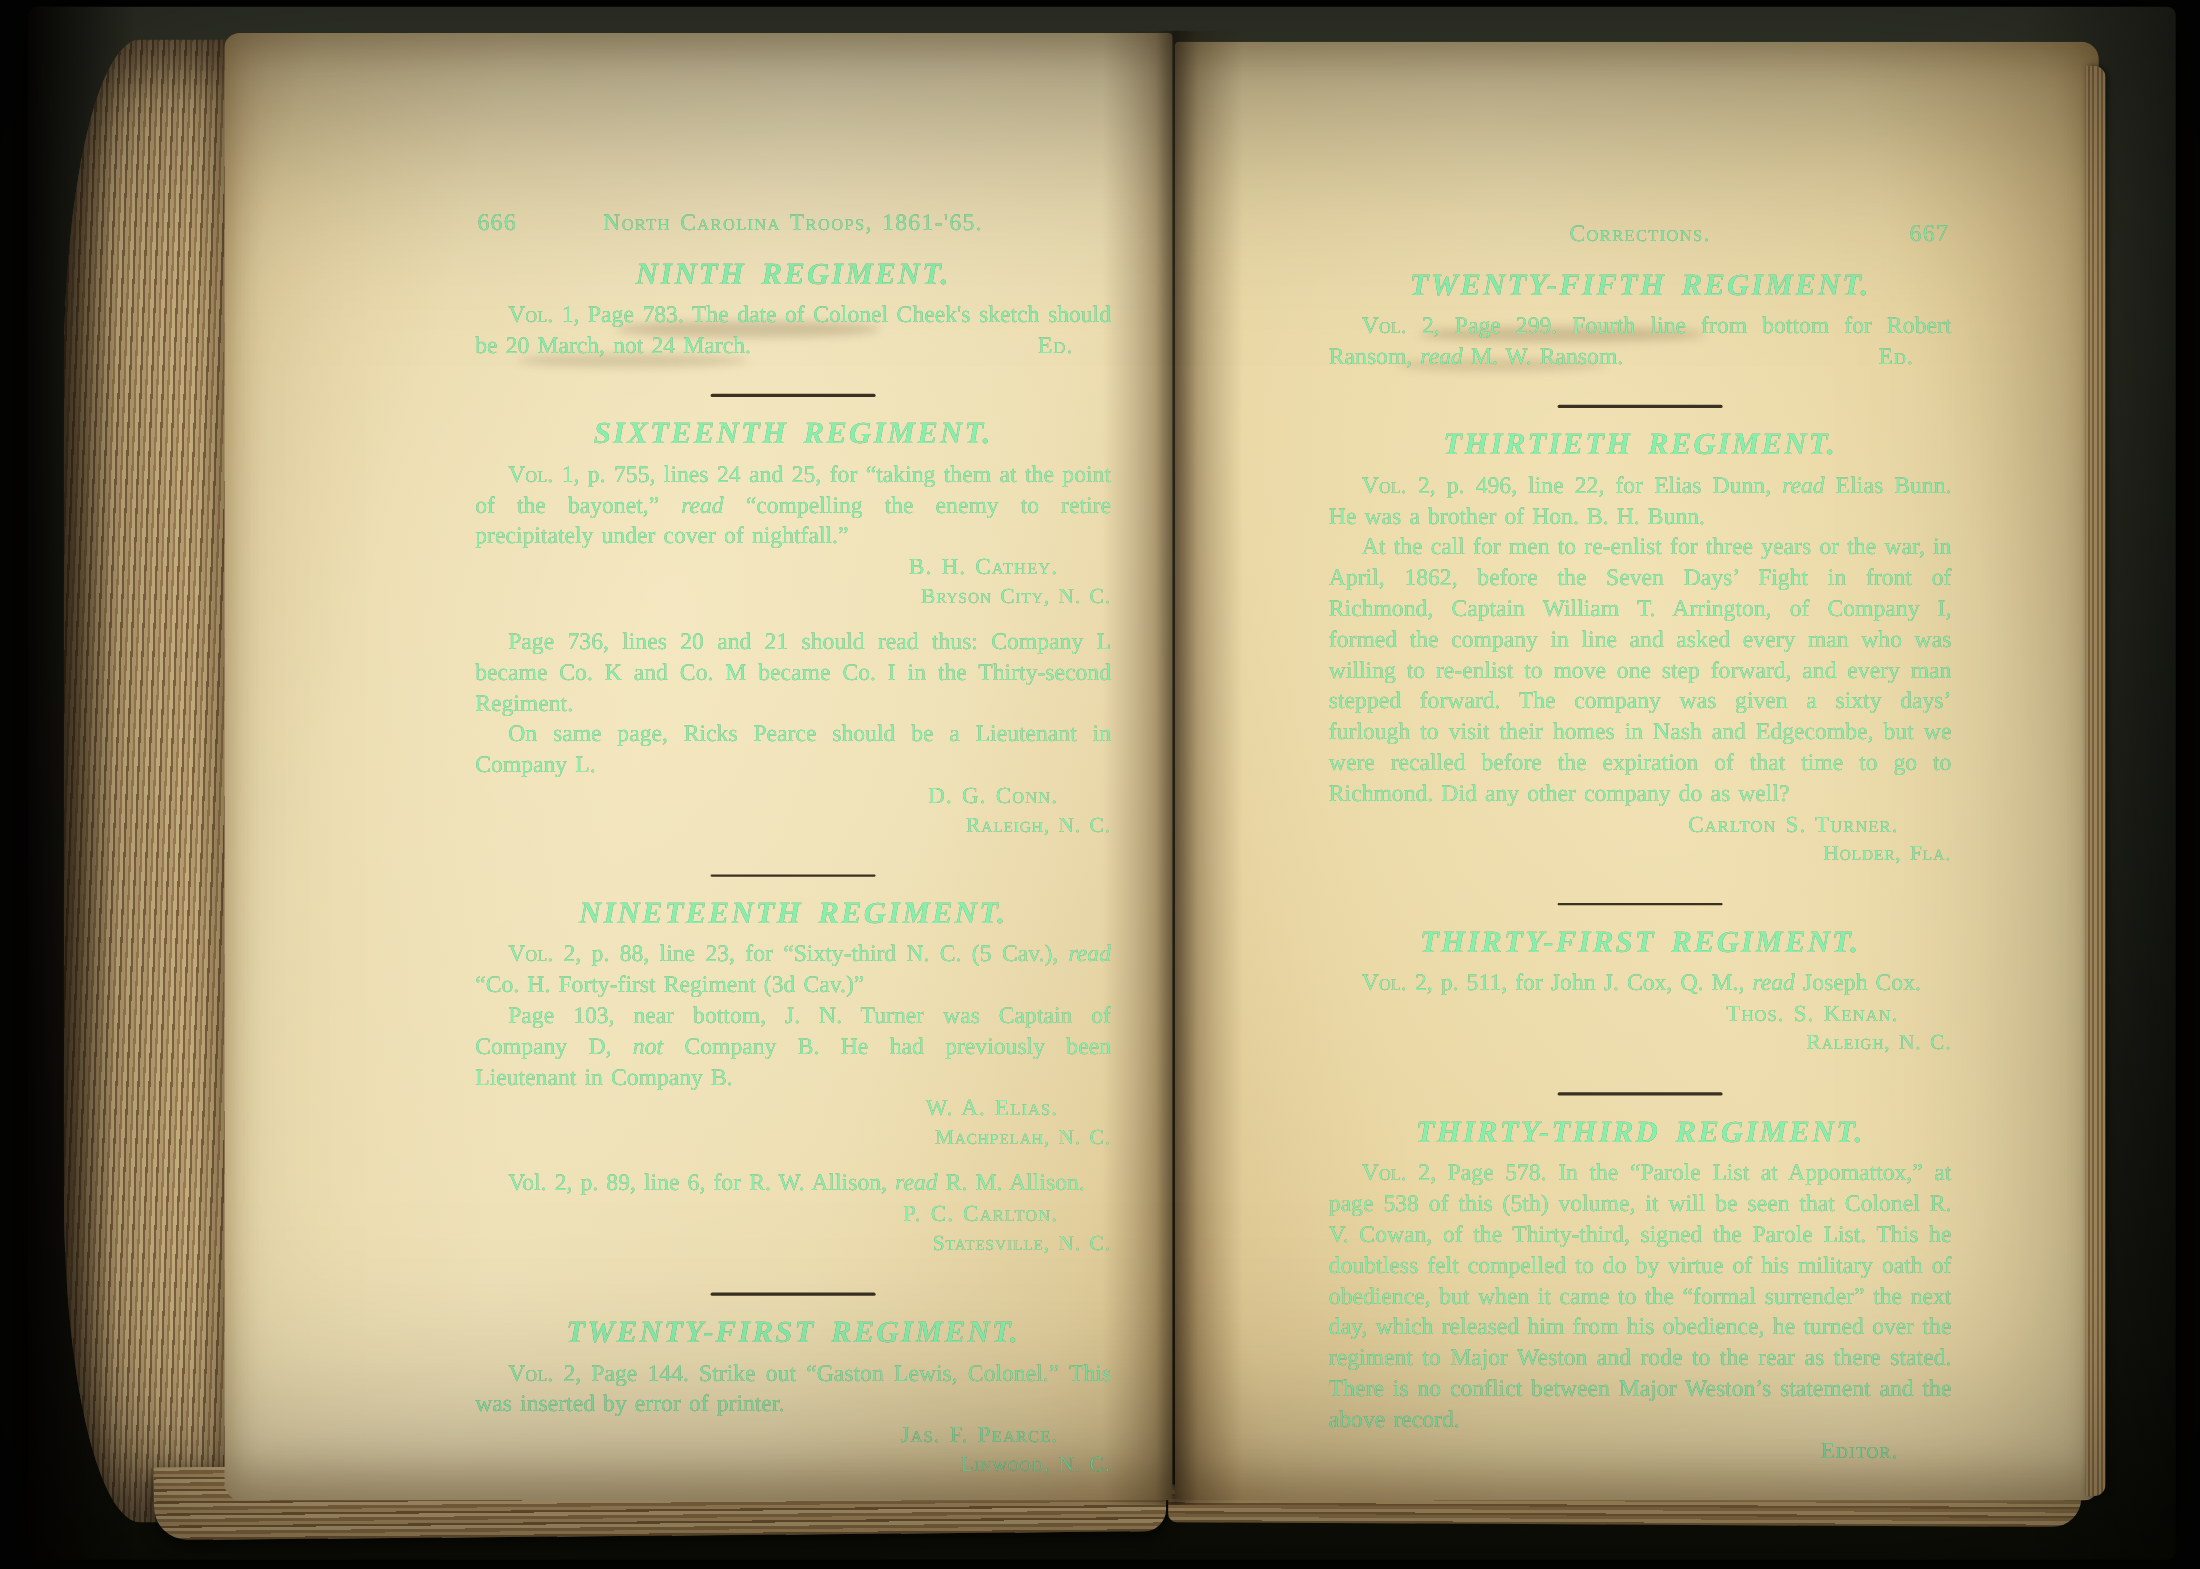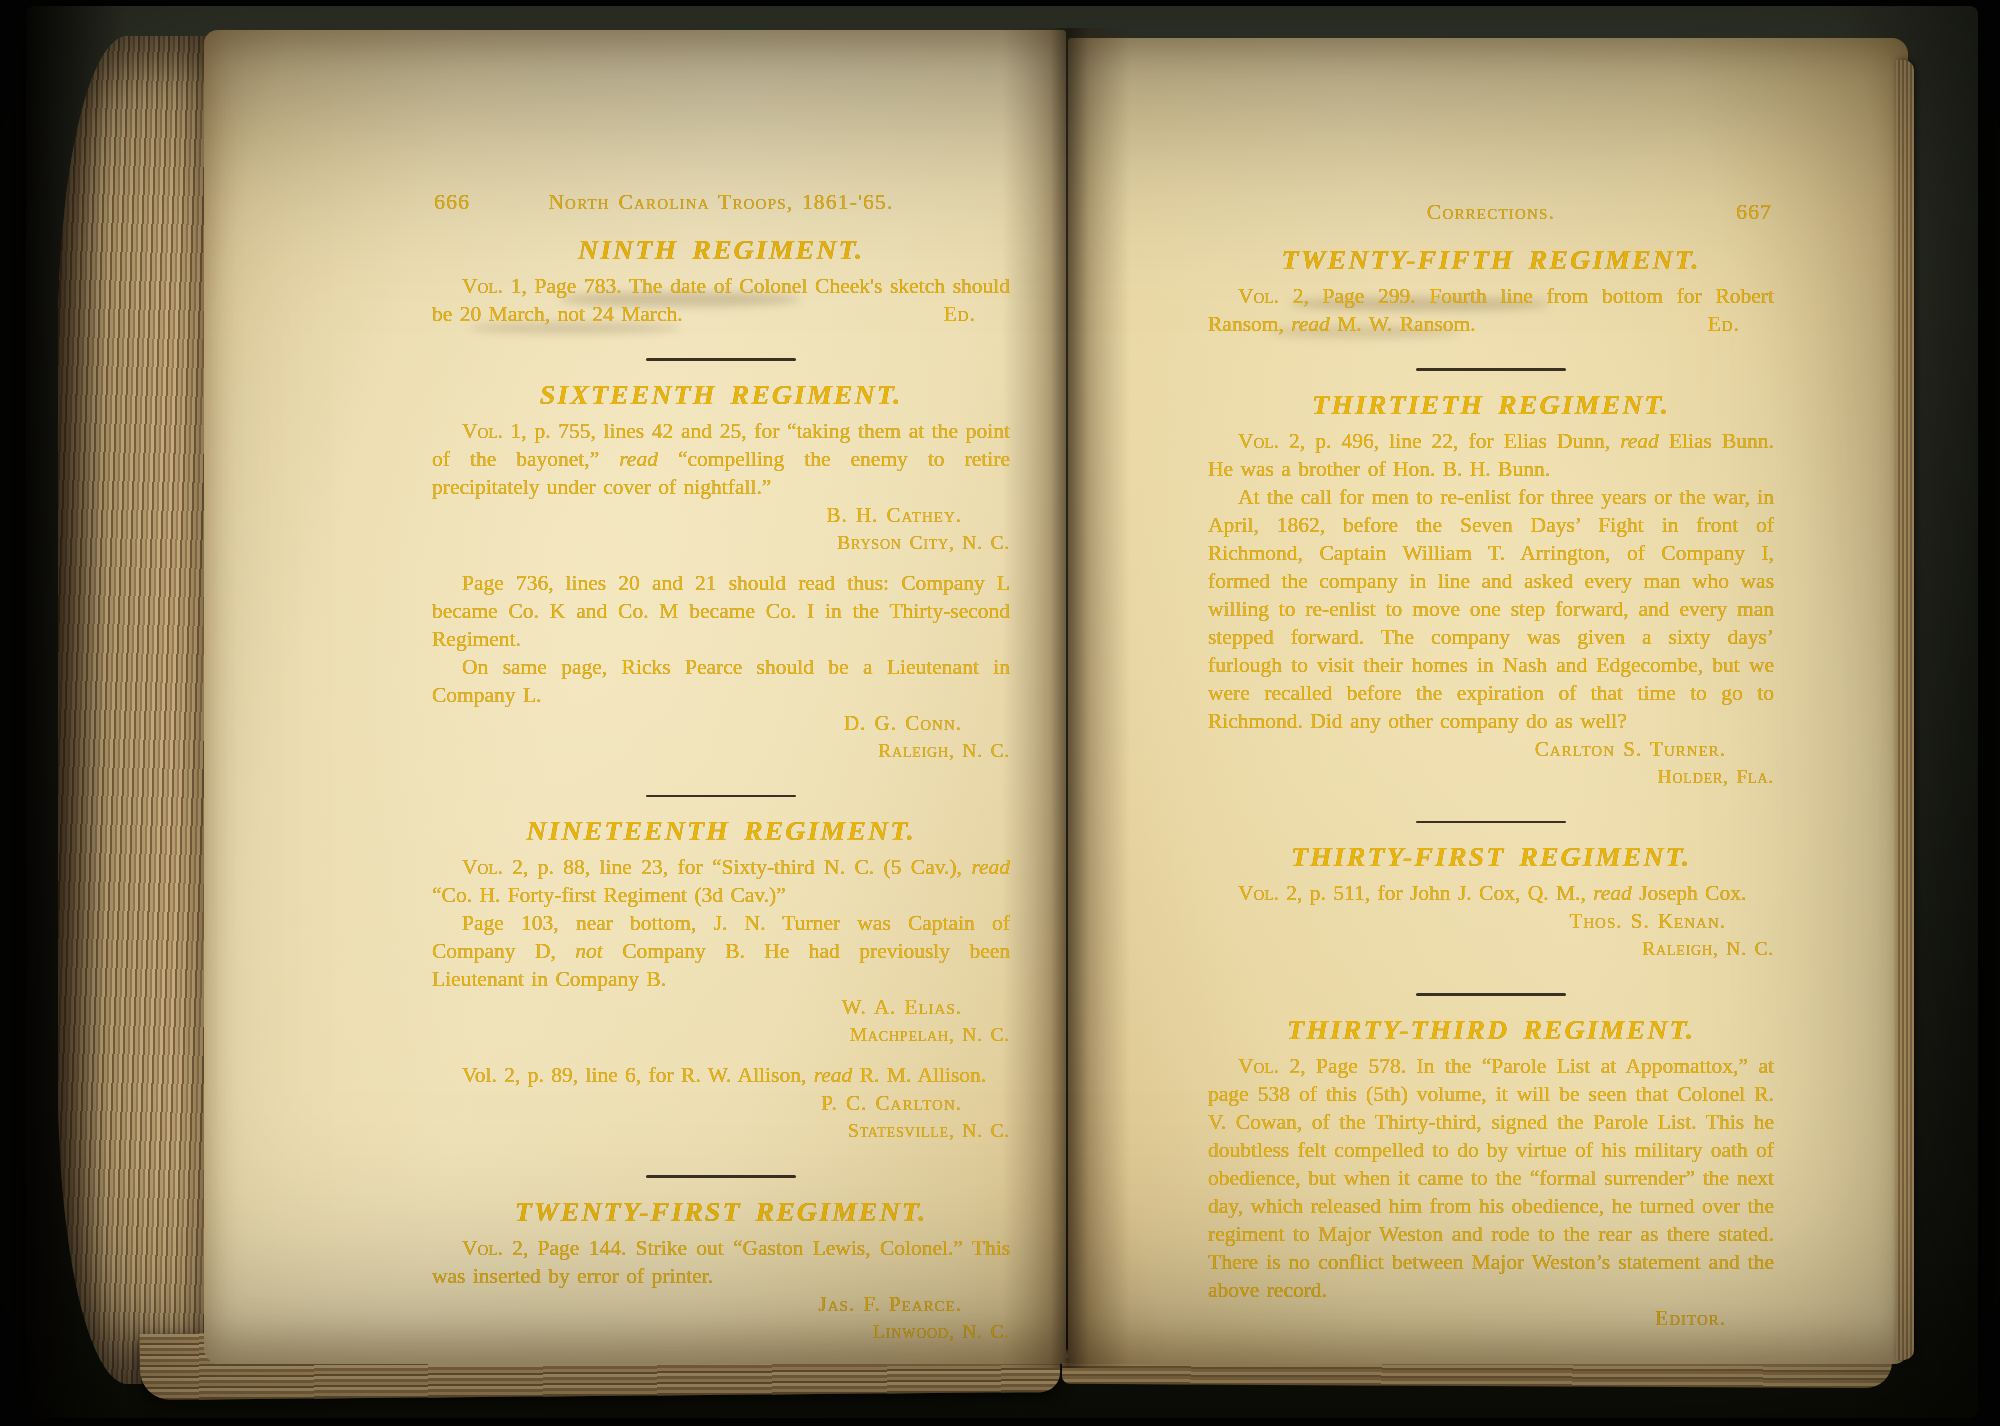--- a/index.html
+++ b/index.html
@@ -52,21 +52,21 @@
   
   .gutter{position:absolute;left:1002px;top:28px;width:128px;height:1340px;pointer-events:none;
          background:linear-gradient(90deg, rgba(60,38,14,0) 0%, rgba(60,38,14,.30) 38%, rgba(26,16,6,.58) 52%, rgba(60,38,14,.30) 68%, rgba(60,38,14,0) 100%);}
 
   .vignette{position:absolute;inset:0;pointer-events:none;
          box-shadow:inset 0 0 220px 70px rgba(0,0,0,.5);}
 
   .smudge{position:absolute;border-radius:50%;filter:blur(4px);pointer-events:none;}
 
   
-  .text{position:absolute;color:#eab308;font-size:21.5px;line-height:28px;word-spacing:2px;
+  .text{position:absolute;color:#86efac;font-size:21.5px;line-height:28px;word-spacing:2px;
         text-shadow:0 0 .5px rgba(50,40,20,.6);}
   .text-left{left:432px;top:188px;width:578px;}
   .text-right{left:1208px;top:198px;width:566px;}
 
   .pg-header{position:relative;text-align:center;height:28px;}
   .pg-num{position:absolute;top:0;font-size:22px;letter-spacing:1px;}
   .pg-num-left{left:2px;}
   .pg-num-right{right:2px;margin-left:12px;}
   .running-title{font-variant:small-caps;font-size:21.5px;letter-spacing:1.2px;}
 
@@ -112,21 +112,21 @@
 
     <section>
       <h2 class="reg-heading first">NINTH REGIMENT.</h2>
       <p class="para"><span class="sc">Vol.</span><span> 1, Page 783.  The date of Colonel Cheek's sketch should be 20 March, not 24 March.</span><span class="sc inline-sig">Ed.</span></p>
     </section>
 
     <div class="rule"></div>
 
     <section>
       <h2 class="reg-heading">SIXTEENTH REGIMENT.</h2>
-      <p class="para"><span class="sc">Vol.</span><span> 1, p. 755, lines 42 and 25, for “taking them at the point of the bayonet,” </span><span class="em">read</span><span> “compelling the enemy to retire precipitately under cover of nightfall.”</span></p>
+      <p class="para"><span class="sc">Vol.</span><span> 1, p. 755, lines 24 and 25, for “taking them at the point of the bayonet,” </span><span class="em">read</span><span> “compelling the enemy to retire precipitately under cover of nightfall.”</span></p>
       <div class="sig-line">B. H. Cathey.</div>
       <div class="place-line">Bryson City, N. C.</div>
       <p class="para"><span>Page 736, lines 20 and 21 should read thus:  Company L became Co. K and Co. M became Co. I in the Thirty-second Regiment.</span></p>
       <p class="para"><span>On same page, Ricks Pearce should be a Lieutenant in Company L.</span></p>
       <div class="sig-line">D. G. Conn.</div>
       <div class="place-line">Raleigh, N. C.</div>
     </section>
 
     <div class="rule"></div>
 

